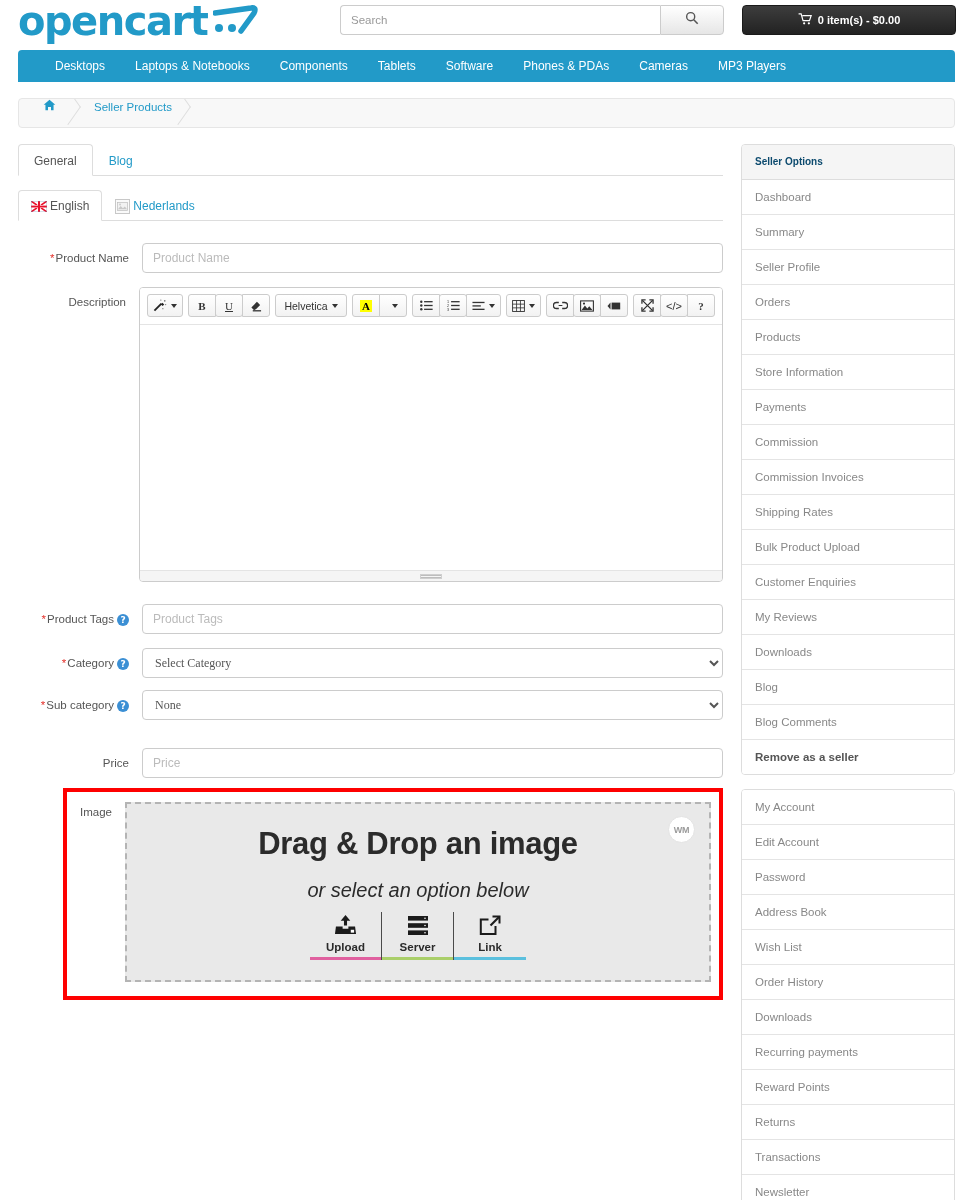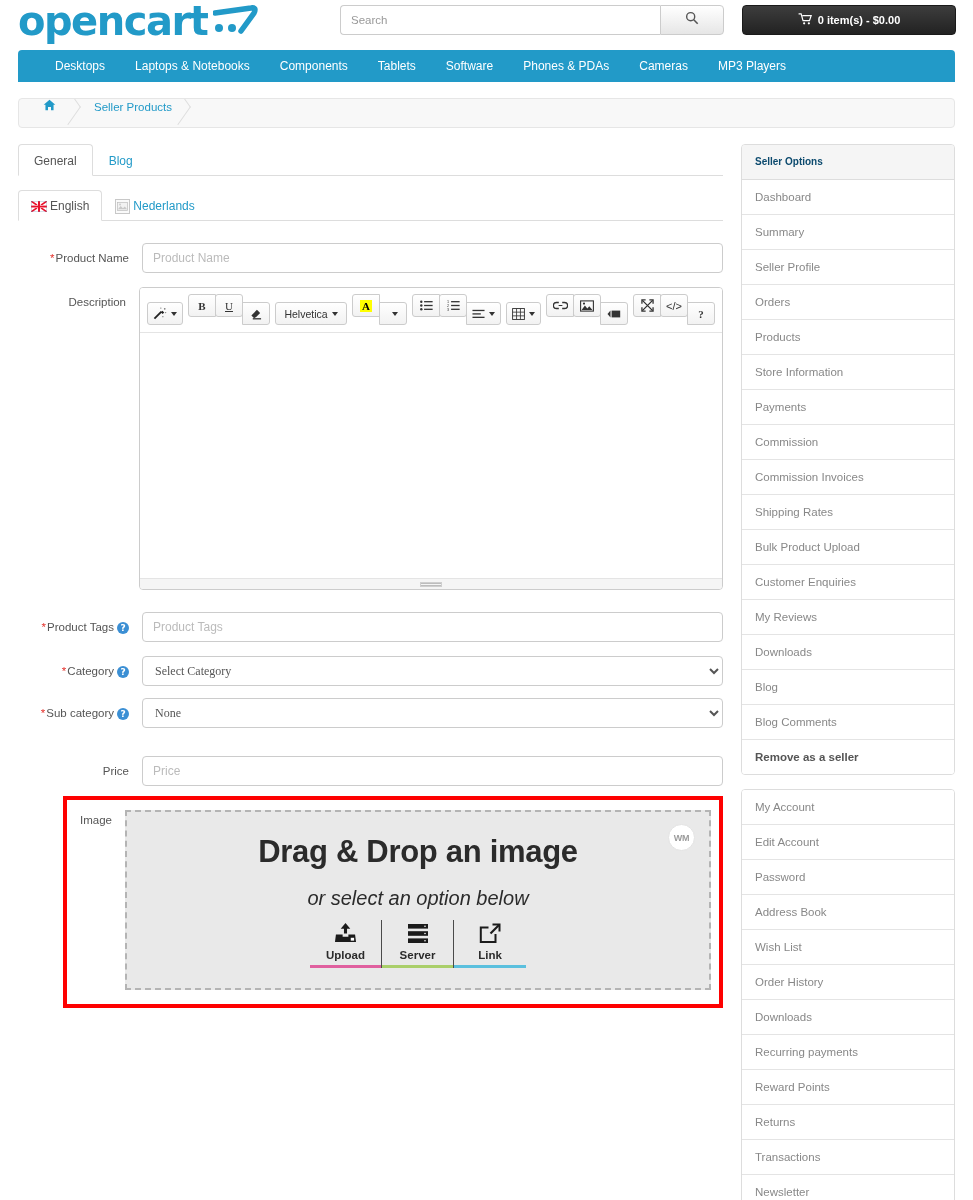--- a/index.html
+++ b/index.html
@@ -292,21 +292,21 @@
     display: inline-flex;
     align-items: center;
     justify-content: center;
     cursor: pointer;
     padding: 0 5px;
     border-radius: 3px;
     margin-left: -1px;
     font-family: "Liberation Serif", serif;
   }
   .btn-group .nbtn:first-child { margin-left: 0; border-radius: 3px 0 0 3px; }
-  .btn-group .nbtn:last-child { border-radius: 0 3px 3px 0; margin-top: 8px; }
+  .btn-group .nbtn:last-child { border-radius: 0 3px 3px 0; }
   .btn-group .nbtn:only-child { border-radius: 3px; }
   .nbtn.sans { font-family: "Liberation Sans", sans-serif; }
   .caret {
     display: inline-block;
     width: 0; height: 0;
     border-left: 3.5px solid transparent;
     border-right: 3.5px solid transparent;
     border-top: 4px solid #333333;
     margin-left: 4px;
   }

